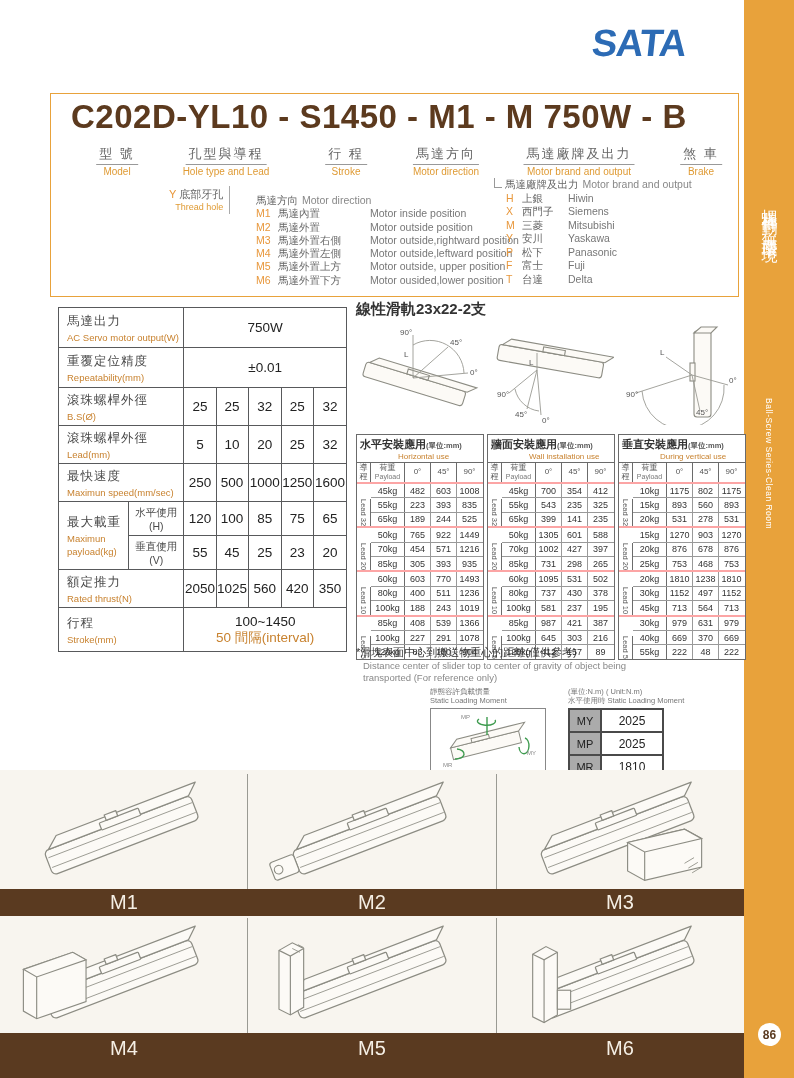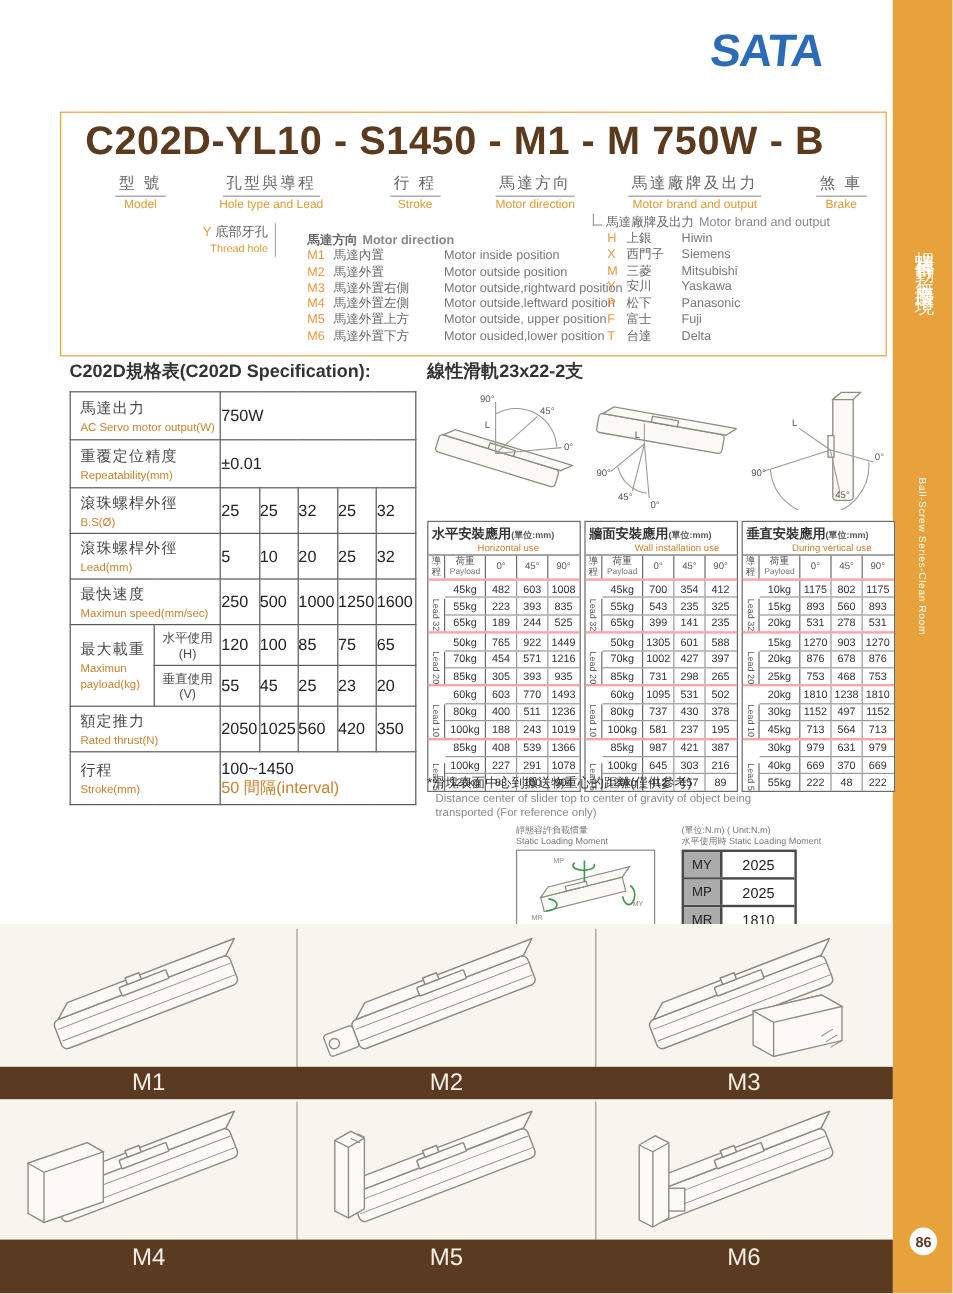--- a/index.html
+++ b/index.html
@@ -26,21 +26,21 @@
         letter-spacing:.5px;white-space:nowrap;}
   .field{position:absolute;top:50px;text-align:center;transform:translateX(-50%);white-space:nowrap;}
   .f-cn{font-size:13px;color:#666;letter-spacing:2px;padding:0 3px 1px;border-bottom:1px solid #999;display:inline-block;}
   .f-en{font-size:10px;color:#DF9A33;margin-top:1px;}
   .thread{position:absolute;left:118px;top:92px;text-align:right;padding-right:6px;
         border-right:1px solid #aaa;line-height:13px;}
   .thread .code{color:#E8973B;font-size:11px;margin-right:3px;}
   .thread .t-cn{font-size:11px;color:#666;}
   .thread .t-en{font-size:9px;color:#DF9A33;}
   .mdir{position:absolute;left:205px;top:100px;font-size:10.5px;line-height:13.3px;white-space:nowrap;}
-  .mdir .head{color:#666;font-weight:bold;}
+  .mdir .head{color:#666;}
   .mdir .head .he{color:#888;margin-left:4px;}
   .mdir .code{display:inline-block;width:22px;color:#E8973B;}
   .mdir .cn{display:inline-block;width:92px;color:#666;}
   .mdir .en{color:#777;}
   .mbrand{position:absolute;left:443px;top:84px;font-size:10.5px;line-height:13.5px;white-space:nowrap;}
   .mbrand .corner{display:inline-block;width:7px;height:9px;border-left:1px solid #999;
         border-bottom:1px solid #999;margin-right:3px;}
   .mbrand .head{color:#666;}
   .mbrand .head .he{color:#888;margin-left:4px;}
   .mbrand .item{padding-left:12px;}
@@ -51,21 +51,21 @@
   
   .sec-title{font-size:15px;font-weight:bold;color:#333;white-space:nowrap;}
 
   
   .spec-sec{position:absolute;left:58px;top:300px;width:292px;}
   .spec-table{border-collapse:collapse;width:289px;margin-top:7px;}
   .spec-table td{border:1px solid #58595B;padding:0;}
   .spec-table .lbl{padding:3px 4px 3px 8px;}
   .lcn{font-size:12.5px;color:#4a4a4a;letter-spacing:1px;}
   .len{font-size:9.5px;color:#C8822F;margin-top:2px;}
-  .val{text-align:left;font-size:13.5px;color:#222;}
+  .val{text-align:center;font-size:13.5px;color:#222;}
   .sub{text-align:center;}
   .scn{font-size:10.5px;color:#4a4a4a;}
   .r40{height:40px;} .r36{height:38px;} .r33{height:34px;} .r44{height:44px;}
   .orange{color:#C8822F;}
   .stroke-val div{line-height:16px;font-size:13.5px;}
 
   
   .rail-sec{position:absolute;left:356px;top:300px;width:386px;}
   .diagrams{display:flex;margin-top:4px;}
   .diagrams svg{display:block;}
@@ -203,21 +203,20 @@
           <div class="item"><span class="code">P</span><span class="cn">松下</span><span class="en">Panasonic</span></div>
 
           <div class="item"><span class="code">F</span><span class="cn">富士</span><span class="en">Fuji</span></div>
 
           <div class="item"><span class="code">T</span><span class="cn">台達</span><span class="en">Delta</span></div>
         </div>
     </div>
   </div>
 
   <div class="spec-sec">
-    <div class="sec-title">C202D規格表(C202D Specification):</div>
     <table class="spec-table">
       <colgroup>
           <col style="width:70px">
           <col style="width:55px">
           <col style="width:32px">
           <col style="width:32px">
           <col style="width:33px">
           <col style="width:32px">
           <col style="width:33px">
         </colgroup>

